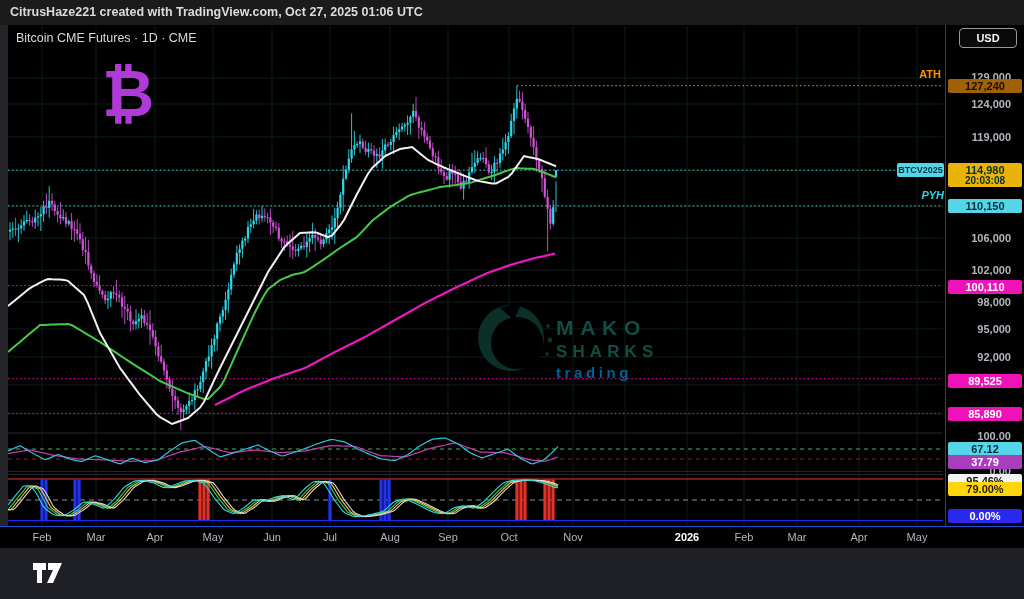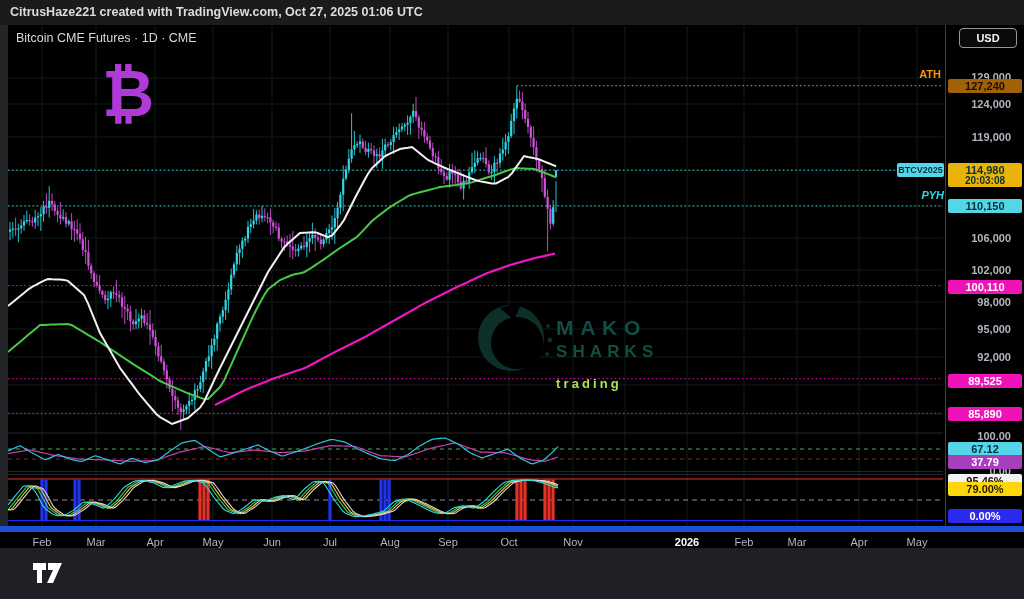--- a/index.html
+++ b/index.html
@@ -8,35 +8,35 @@
   .topbar{position:absolute;left:0;top:0;width:1024px;height:25px;background:#1b1b1b;z-index:6;}
   .topbar span{position:absolute;left:10px;top:0;line-height:25px;font-size:12.5px;font-weight:bold;color:#dcdcdc;}
   #plot-svg{position:absolute;left:0;top:0;z-index:1;}
   .left-strip{position:absolute;left:0;top:25px;width:8px;height:523px;background:#232528;z-index:2;}
   .symbol-title{position:absolute;left:16px;top:31px;font-size:12.5px;color:#d9d9d9;z-index:4;}
   .btc-logo{position:absolute;left:102px;top:62px;font-size:64px;font-weight:bold;color:#b03ad8;z-index:3;line-height:1;}
   .watermark{position:absolute;left:470px;top:296px;z-index:2;opacity:.92;}
   .wm-text{position:absolute;left:86px;top:20px;color:#14534b;}
   .wm-l1{font-size:21px;font-weight:bold;letter-spacing:.32em;}
   .wm-l2{font-size:17px;font-weight:bold;letter-spacing:.30em;margin-top:2px;}
-  .wm-l3{font-size:13px;font-weight:bold;letter-spacing:.24em;margin-top:14px;color:#bef264;}
+  .wm-l3{font-size:15px;font-weight:bold;letter-spacing:.24em;margin-top:2px;color:#0369a1;}
   .ath-label{position:absolute;right:83px;top:68px;font-size:11px;font-weight:bold;color:#ff9500;z-index:4;}
   .pyh-label{position:absolute;right:80px;top:189px;font-size:11px;font-weight:bold;font-style:italic;color:#2bd9e9;z-index:4;}
   .contract-badge{position:absolute;left:897px;top:163px;width:47px;height:14px;background:#55d6e8;color:#03313b;
       font-size:9px;font-weight:bold;text-align:center;line-height:14px;border-radius:2px;z-index:4;}
   .price-scale{position:absolute;left:945px;top:25px;width:79px;height:501px;background:#000;
       border-left:1px solid #3a3d44;z-index:5;}
   .usd-btn{position:absolute;left:13px;top:3px;width:56px;height:18px;border:1px solid #9598a1;border-radius:4px;
       background:#0a0a0a;color:#f5f5f5;font-size:11px;font-weight:bold;text-align:center;line-height:18px;cursor:pointer;}
   .tick{position:absolute;right:14px;font-size:11px;color:#b2b5be;transform:translateY(-50%);white-space:nowrap;font-weight:bold;}
   .badge{position:absolute;left:2px;width:74px;border-radius:2px;text-align:center;font-size:11px;font-weight:bold;
       transform:translateY(-50%);padding:1px 0;z-index:2;}
   .badge .sub{font-size:10px;font-weight:bold;display:block;margin-top:-1px;}
   .time-axis{position:absolute;left:0;top:526px;width:1024px;height:22px;background:#000;
-      border-top:6px solid #1d4ed8;z-index:4;}
+      border-top:1px solid #1d4ed8;z-index:4;}
   .taxis-label{position:absolute;top:4px;transform:translateX(-50%);font-size:11px;color:#b2b5be;}
   .taxis-label.em{color:#ffffff;font-weight:bold;}
   .footer{position:absolute;left:0;top:548px;width:1024px;height:51px;background:#1e2025;z-index:6;}
   .brand{position:absolute;left:64px;top:13px;font-size:20px;font-weight:bold;color:#eceff2;letter-spacing:.2px;}
   .tv-mark{position:absolute;left:33px;top:15px;}
 </style>
 </head>
 <body>
 
 <div class="topbar">

